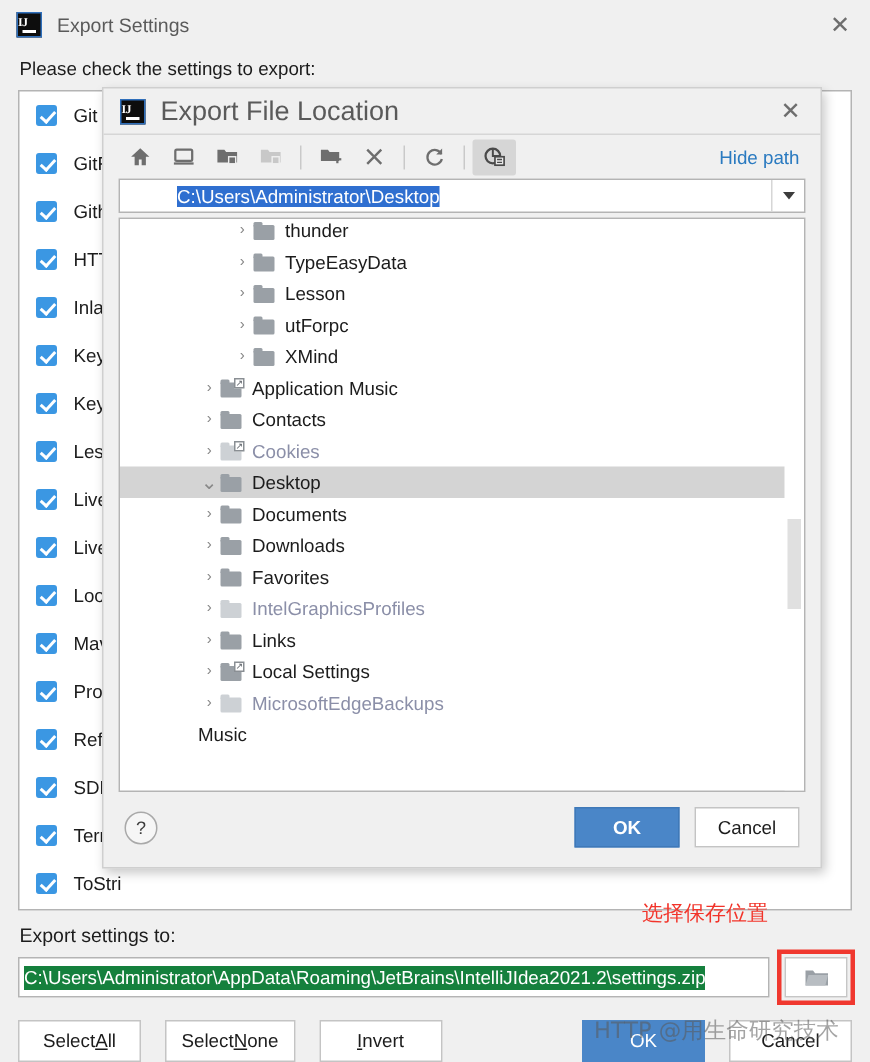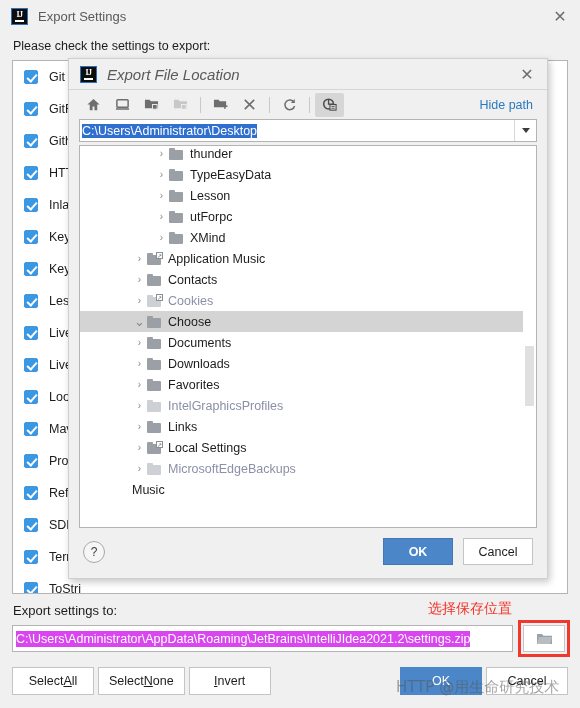--- a/index.html
+++ b/index.html
@@ -24,21 +24,21 @@
     height:33px; flex:0 0 33px;
     display:flex; align-items:center;
     background:#f0f0f0;
     padding-left:11px;
   }
   .ij-logo {
     width:17px; height:17px; flex:0 0 17px;
     background:#0d0d0d;
     border:1px solid #2f6fbb;
     position:relative;
-    display:flex; align-items:flex-start; justify-content:center;
+    display:flex; align-items:flex-start; justify-content:flex-start;
     margin-right:10px;
   }
   .ij-logo .ij-txt {
     color:#fff; font-size:8px; font-weight:bold;
     font-family:"Liberation Serif", serif;
     line-height:9px; letter-spacing:-0.5px;
     margin-top:1px;
   }
   .ij-logo .ij-bar {
     position:absolute; bottom:2px; left:3px; right:3px; height:2px; background:#fff;
@@ -83,21 +83,21 @@
   .export-to-label { padding:9px 13px 5px 13px; font-size:13px; }
 
   .path-row { display:flex; align-items:center; padding:0 12px; gap:7px; }
   .path-input {
     flex:1 1 auto; height:27px;
     border:1px solid #b4b4b4; background:#fff;
     display:flex; align-items:center; padding:0 3px;
     overflow:hidden;
   }
   .path-input .sel {
-    background:#d946ef; color:#ffffff; font-size:12.5px;
+    background:#15803d; color:#ffffff; font-size:12.5px;
     white-space:nowrap; padding:1px 0;
   }
   .browse-wrap {
     position:relative; width:48px; height:31px; flex:0 0 48px;
   }
   .browse-btn {
     position:absolute; left:3px; top:2px; width:42px; height:27px;
     border:1px solid #c6c6c6; background:#ffffff;
     display:flex; align-items:center; justify-content:center;
   }
@@ -107,21 +107,21 @@
   }
   .red-note {
     position:absolute; right:12px; top:600px;
     color:#f2342a; font-size:14px;
     font-family:"DejaVu Sans", sans-serif;
     width:140px; text-align:left;
   }
 
   .bottom-bar {
     flex:0 0 auto; display:flex; align-items:center;
-    padding:13px 12px 13px 12px; gap:4px;
+    padding:13px 12px 0 12px; gap:16px;
   }
   .btn {
     height:28px; min-width:82px;
     border:1px solid #c4c4c4; background:#fff;
     font-size:12.5px; color:#1c1c1c;
     display:flex; align-items:center; justify-content:center;
     padding:0 10px;
   }
   .btn u { text-decoration:underline; }
   .btn-primary { background:#4a86c8; border-color:#4a86c8; color:#ffffff; }
@@ -132,42 +132,42 @@
     position:absolute; left:68px; top:58px; width:480px; height:521px;
     background:#f0f0f0;
     border:1px solid #cfcfcf;
     box-shadow:2px 3px 7px rgba(0,0,0,0.22);
     display:flex; flex-direction:column;
     z-index:20;
   }
   .inner-title {
     height:30px; flex:0 0 30px; display:flex; align-items:center; padding-left:11px;
   }
-  .inner-title .win-title { font-size:15px;font-style:italic; }
+  .inner-title .win-title { font-size:18px; }
   .inner-subtitle { padding:4px 14px 9px 14px; font-size:12.5px; }
 
   .toolbar {
     height:30px; flex:0 0 30px;
     border-top:1px solid #d6d6d6;
     display:flex; align-items:center; padding:0 10px; gap:0px;
   }
   .tb-btn {
     width:29px; height:24px; display:flex; align-items:center; justify-content:center;
   }
   .tb-btn.active { background:#d6d6d6; border-radius:2px; }
   .tb-sep { width:1px; height:16px; background:#c9c9c9; margin:0 5px; }
   .hide-path { margin-left:auto; color:#2a7ac0; font-size:12.5px; padding-right:4px; }
 
   .combo-row { padding:0 10px 3px 10px; display:flex; }
   .combo {
     flex:1 1 auto; height:23px; border:1px solid #b4b4b4; background:#fff;
     display:flex; align-items:center;
   }
   .combo .combo-text {
-    flex:1 1 auto; padding:0 2px; overflow:hidden; white-space:nowrap;
+    flex:1 1 auto; padding:0 2px; overflow:hidden; white-space:nowrap;margin-left:36px;
   }
   .combo .combo-text span {
     background:#2f6fd0; color:#fff; font-size:12.5px;
   }
   .combo-arrow {
     width:22px; height:21px; flex:0 0 22px;
     border-left:1px solid #d6d6d6;
     display:flex; align-items:center; justify-content:center;
   }
   .caret-down {
@@ -515,21 +515,21 @@
             <span class="link">↗</span>
           </span>
           <span class="tree-label dim">Cookies</span>
         </div>
         <div class="tree-row selected" style="padding-left: 52px;">
           <span class="twisty" style="font-size: 13px; line-height: 8px;">⌄</span>
           <span class="folder">
             <span class="ft"></span>
             <span class="fb"></span>
           </span>
-          <span class="tree-label">Choose</span>
+          <span class="tree-label">Desktop</span>
         </div>
         <div class="tree-row" style="padding-left: 52px;">
           <span class="twisty">›</span>
           <span class="folder">
             <span class="ft"></span>
             <span class="fb"></span>
           </span>
           <span class="tree-label">Documents</span>
         </div>
         <div class="tree-row" style="padding-left: 52px;">

